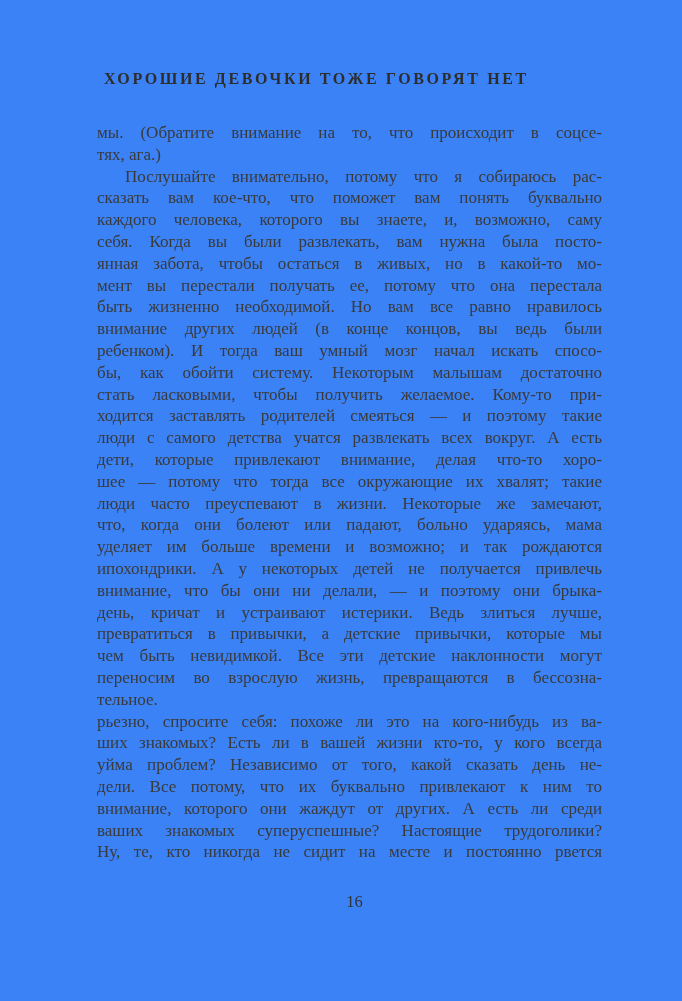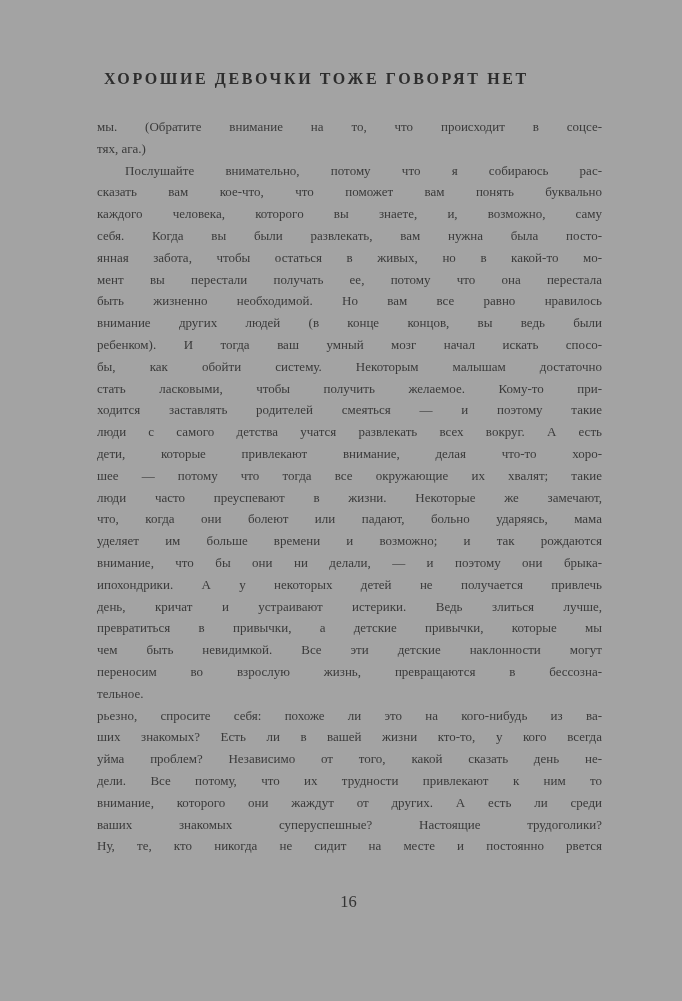--- a/index.html
+++ b/index.html
@@ -5,57 +5,57 @@
   * { margin: 0; padding: 0; box-sizing: border-box; }
   html, body {
     width: 682px;
     background: #ffffff;
     font-family: "Liberation Serif", "DejaVu Serif", serif;
   }
   .page {
     position: relative;
     width: 682px;
     height: 1001px;
-    background: #a3a3a3;
+    background: #3b82f6;
     overflow: hidden;
   }
   .running-head {
     position: absolute;
     top: 70px;
     left: 104px;
     font-size: 16px;
     font-weight: 700;
     letter-spacing: 2.6px;
     color: #2d2d2d;
     white-space: nowrap;
   }
   .body-text {
     position: absolute;
-    top: 116px;
+    top: 122px;
     left: 97px;
     width: 505px;
     color: #3a3a3a;
-    font-size: 13px;
+    font-size: 17px;
     line-height: 21.8px;
   }
   .text-line {
     text-align: justify;
     text-align-last: justify;
     white-space: normal;
   }
   .text-line.para-end {
     text-align-last: left;
   }
   .text-line.indent {
     text-indent: 28px;
   }
   .page-number {
     position: absolute;
     top: 892px;
-    left: 96px;
+    left: 102px;
     width: 505px;
     text-align: center;
     font-size: 16.5px;
     color: #333333;
   }
 </style>
 </head>
 <body>
 
 <div class="page">
@@ -75,30 +75,30 @@
       <div class="text-line">ребенком). И тогда ваш умный мозг начал искать спосо-</div>
       <div class="text-line">бы, как обойти систему. Некоторым малышам достаточно</div>
       <div class="text-line">стать ласковыми, чтобы получить желаемое. Кому-то при-</div>
       <div class="text-line">ходится заставлять родителей смеяться — и поэтому такие</div>
       <div class="text-line">люди с самого детства учатся развлекать всех вокруг. А есть</div>
       <div class="text-line">дети, которые привлекают внимание, делая что-то хоро-</div>
       <div class="text-line">шее — потому что тогда все окружающие их хвалят; такие</div>
       <div class="text-line">люди часто преуспевают в жизни. Некоторые же замечают,</div>
       <div class="text-line">что, когда они болеют или падают, больно ударяясь, мама</div>
       <div class="text-line">уделяет им больше времени и возможно; и так рождаются</div>
+      <div class="text-line">ипохондрики. А у некоторых детей не получается привлечь</div>
       <div class="text-line">внимание, что бы они ни делали, — и поэтому они брыка-</div>
-      <div class="text-line">ипохондрики. А у некоторых детей не получается привлечь</div>
       <div class="text-line">день, кричат и устраивают истерики. Ведь злиться лучше,</div>
       <div class="text-line">превратиться в привычки, а детские привычки, которые мы</div>
       <div class="text-line">чем быть невидимкой. Все эти детские наклонности могут</div>
       <div class="text-line">переносим во взрослую жизнь, превращаются в бессозна-</div>
       <div class="text-line para-end">тельное.</div>
       <div class="text-line">рьезно, спросите себя: похоже ли это на кого-нибудь из ва-</div>
       <div class="text-line">ших знакомых? Есть ли в вашей жизни кто-то, у кого всегда</div>
       <div class="text-line">уйма проблем? Независимо от того, какой сказать день не-</div>
-      <div class="text-line">дели. Все потому, что их трудности привлекают к ним то</div>
+      <div class="text-line">дели. Все потому, что их буквально привлекают к ним то</div>
       <div class="text-line">внимание, которого они жаждут от других. А есть ли среди</div>
       <div class="text-line">ваших знакомых суперуспешные? Настоящие трудоголики?</div>
       <div class="text-line">Ну, те, кто никогда не сидит на месте и постоянно рвется</div>
     </div>
 
   <div class="page-number">16</div>
 </div>
 
 </body></html>

